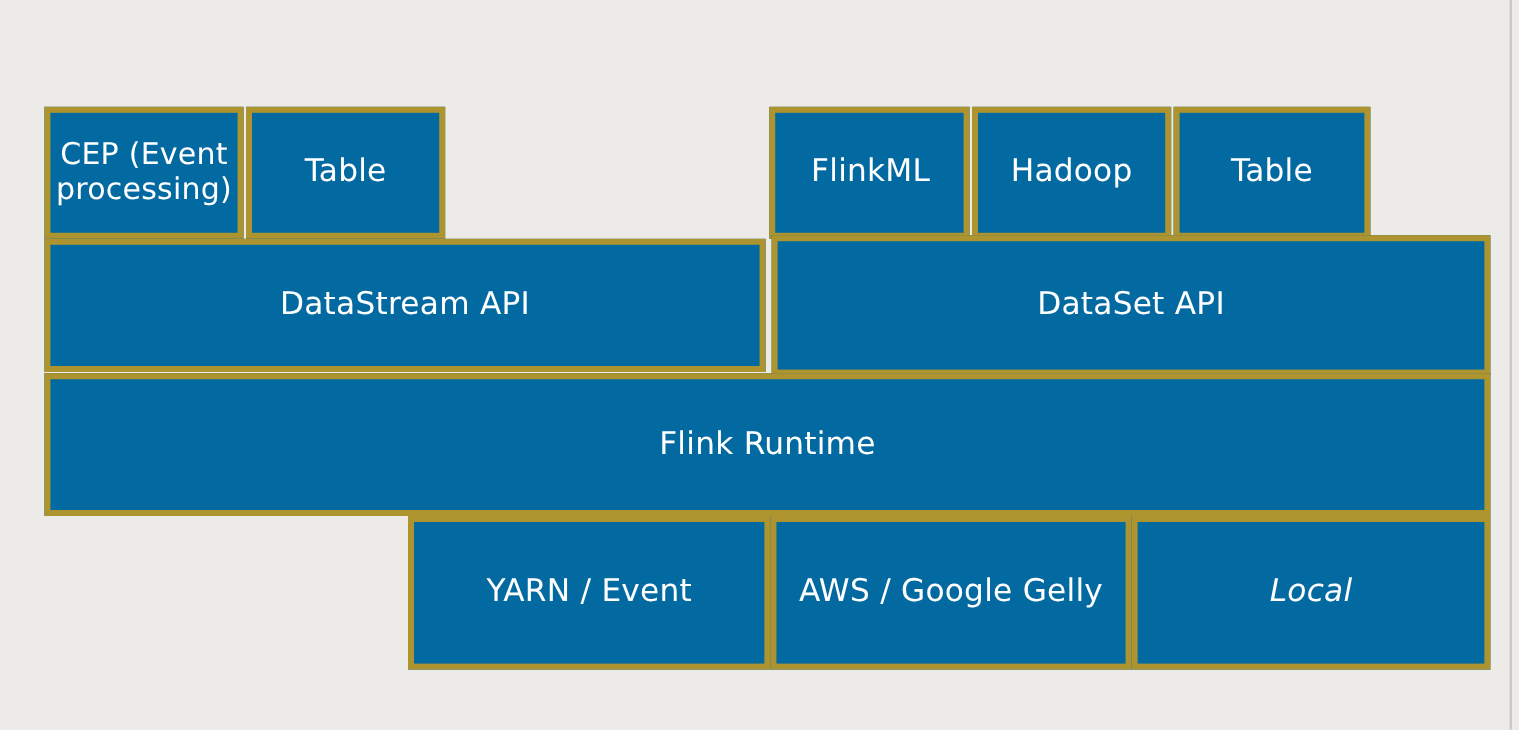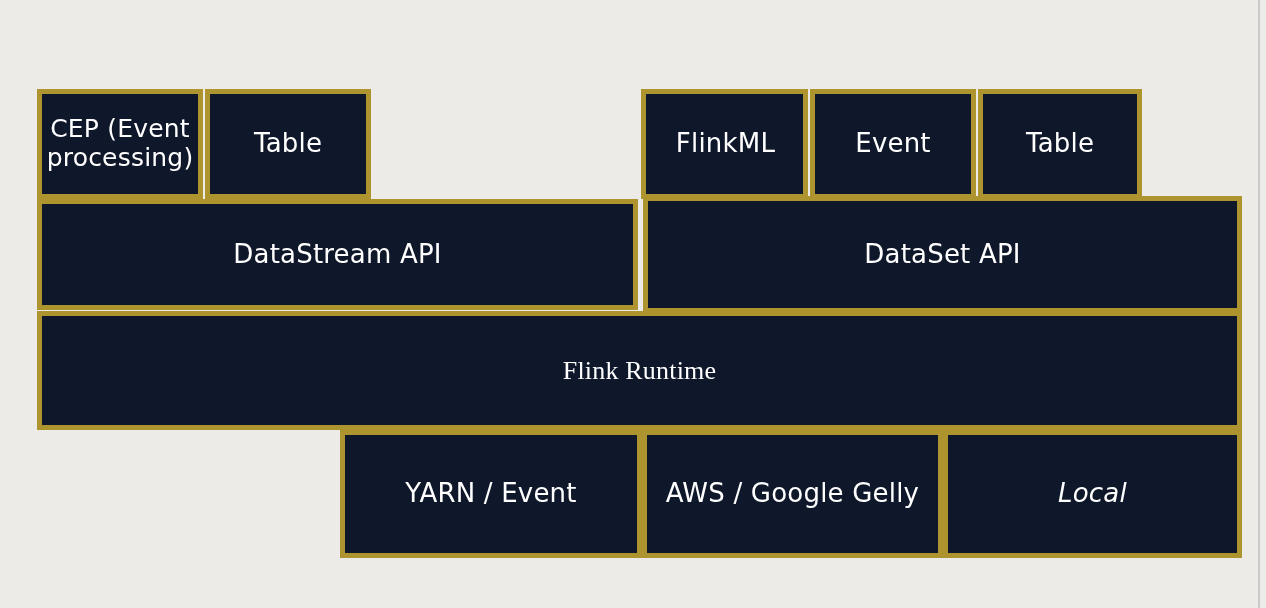--- a/index.html
+++ b/index.html
@@ -33,21 +33,21 @@
     left: 0;
     top: 0;
     width: 1258px;
     height: 608px;
   }
 
   
   .box {
     position: absolute;
     box-sizing: border-box;
-    background: #0f172a;
+    background: #0369a1;
     border: 5px solid #ae942f;
     display: flex;
     align-items: center;
     justify-content: center;
     text-align: center;
     color: #ffffff;
     font-size: 26px;
     font-weight: 400;
     letter-spacing: 0.2px;
     line-height: 1.15;
@@ -61,41 +61,41 @@
 
   #flinkml      { left: 641px; top: 89px;  width: 167px; height: 110px; padding-left: 12px; }
   #gelly        { left: 810px; top: 89px;  width: 166px; height: 110px; }
   #table-batch  { left: 978px; top: 89px;  width: 164px; height: 110px; }
 
   
   #datastream-api { left: 37px;  top: 199px; width: 601px; height: 111px; }
   #dataset-api    { left: 643px; top: 196px; width: 599px; height: 117px; }
 
   
-  #flink-runtime  { left: 37px;  top: 311px; width: 1205px; height: 119px; font-family: Liberation Serif, serif; }
+  #flink-runtime  { left: 37px;  top: 311px; width: 1205px; height: 119px; }
 
   
   #standalone   { left: 37px;  top: 430px; width: 303px; height: 128px; }
   #yarn         { left: 340px; top: 430px; width: 302px; height: 128px; }
   #aws          { left: 642px; top: 430px; width: 301px; height: 128px; }
   #local        { left: 943px; top: 430px; width: 299px; height: 128px; font-style: italic; }
 </style>
 </head>
 <body>
 
 <div id="stack">
 
   <div class="box" id="cep">CEP (Event
 processing)</div>
 
   <div class="box" id="table-stream">Table</div>
 
   <div class="box" id="flinkml">FlinkML</div>
 
-  <div class="box" id="gelly">Event</div>
+  <div class="box" id="gelly">Hadoop</div>
 
   <div class="box" id="table-batch">Table</div>
 
   <div class="box" id="datastream-api">DataStream API</div>
 
   <div class="box" id="dataset-api">DataSet API</div>
 
   <div class="box" id="flink-runtime">Flink Runtime</div>
 
 

